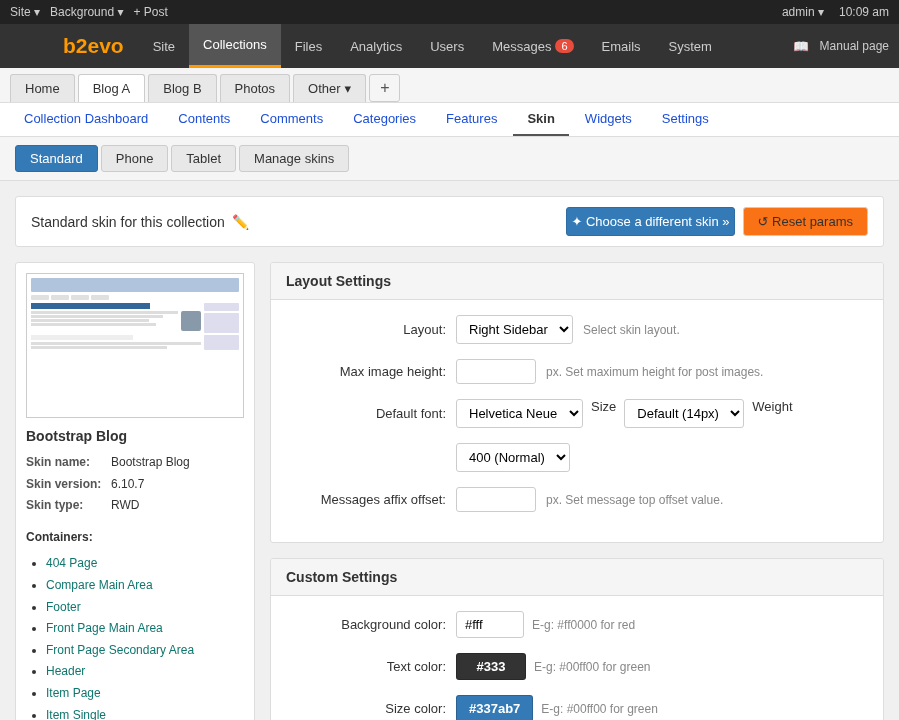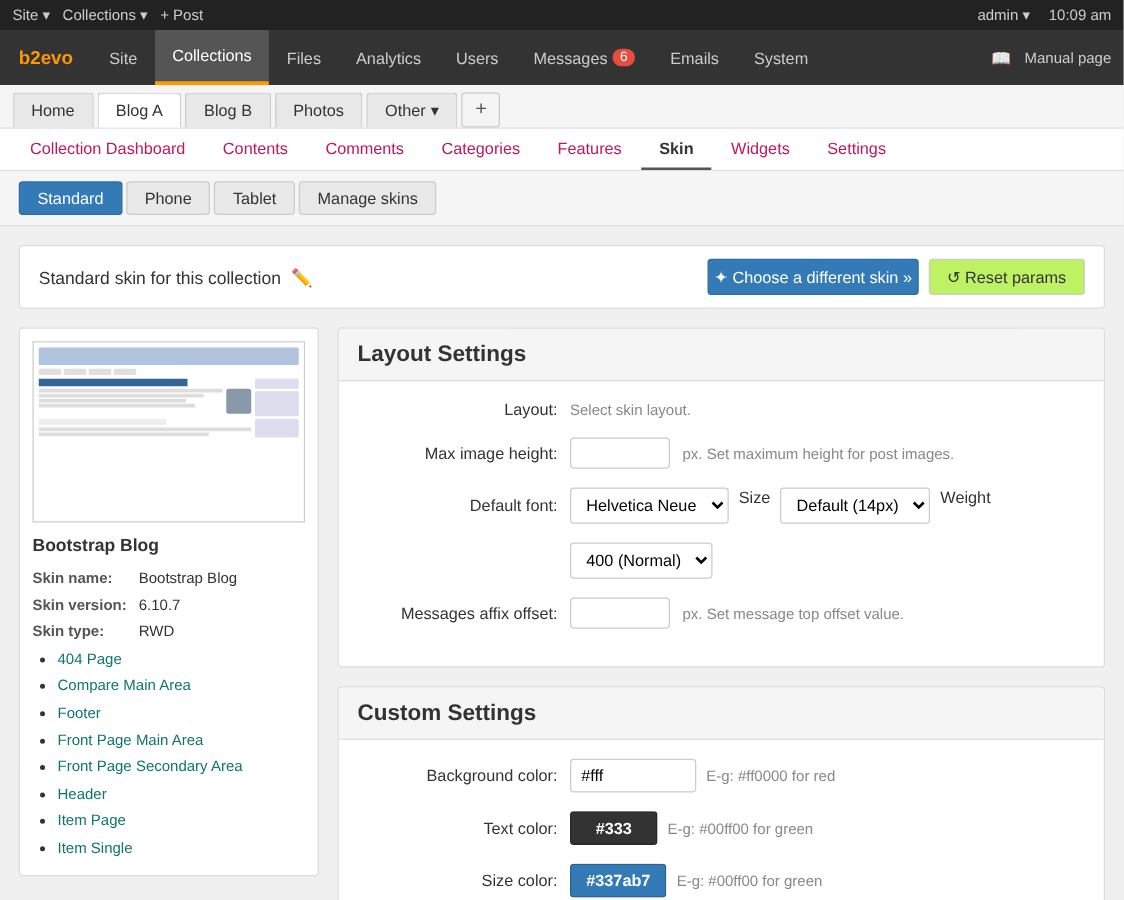--- a/index.html
+++ b/index.html
@@ -23,23 +23,24 @@
     .nav-bar {
       background: #333;
       display: flex;
       align-items: center;
       height: 44px;
       padding: 0 10px;
       gap: 0;
     }
     .nav-logo {
       color: #f90;
-      font-size: 15px;
+      font-size: 21px;
       font-weight: bold;
       padding: 0 15px 0 5px;
+      margin-left: 48px;
     }
     .nav-item {
       color: #ccc;
       padding: 0 14px;
       height: 44px;
       display: flex;
       align-items: center;
       cursor: pointer;
       font-size: 13px;
       text-decoration: none;
@@ -111,21 +112,21 @@
       background: #fff;
       border-bottom: 1px solid #ddd;
       display: flex;
       padding: 0 10px;
       gap: 2px;
     }
     .sub-nav-item {
       padding: 8px 14px;
       cursor: pointer;
       font-size: 13px;
-      color: #be185d;
+      color: #1d4ed8;
       border-bottom: 2px solid transparent;
       text-decoration: none;
     }
     .sub-nav-item.active {
       color: #333;
       border-bottom: 2px solid #555;
       font-weight: bold;
     }
 
     
@@ -180,21 +181,21 @@
     .btn-blue {
       background: #337ab7;
       color: #fff;
       border: 1px solid #2e6da4;
       padding: 6px 4px;
       border-radius: 3px;
       cursor: pointer;
       font-size: 13px;
     }
     .btn-white {
-      background: #bef264;
+      background: #f97316;
       color: #333;
       border: 1px solid #ccc;
       padding: 6px 14px;
       border-radius: 3px;
       cursor: pointer;
       font-size: 13px;
     }
 
     
     .two-col {
@@ -298,21 +299,21 @@
       border: 1px solid #ddd;
       border-radius: 3px;
       margin-bottom: 15px;
       overflow: hidden;
     }
     .settings-section-title {
       background: #f5f5f5;
       border-bottom: 1px solid #ddd;
       padding: 10px 15px;
       font-weight: bold;
-      font-size: 18px;
+      font-size: 14px;
     }
     .settings-body {
       padding: 15px;
     }
     .form-row {
       display: flex;
       align-items: center;
       margin-bottom: 15px;
       gap: 10px;
     }
@@ -353,34 +354,34 @@
       font-weight: bold;
       border: 1px solid rgba(0,0,0,0.2);
       min-width: 70px;
       text-align: center;
     }
     .color-input {
       padding: 5px 8px;
       border: 1px solid #ccc;
       border-radius: 3px;
       font-size: 13px;
-      width: 101px;
+      width: 68px;
     }
     .font-row {
       display: flex;
       gap: 8px;
     }
   </style>
 </head>
 <body>
 
 <div class="top-bar">
   <div class="top-bar-left">
     <span style="cursor:pointer;">Site ▾</span>
-    <span style="cursor:pointer;">Collections ▾</span>
+    <span style="cursor:pointer;">Background ▾</span>
     <span style="cursor:pointer;">+ Post</span>
   </div>
   <div class="top-bar-right">
     <span style="cursor:pointer;">admin ▾</span>
     <span>10:09 am</span>
   </div>
 </div>
 
 <div class="nav-bar">
   <div class="nav-logo">b2evo</div>
@@ -487,20 +488,21 @@
             <span>Bootstrap Blog</span>
           </div>
           <div class="skin-info-row">
             <span class="skin-info-label">Skin version:</span>
             <span>6.10.7</span>
           </div>
           <div class="skin-info-row">
             <span class="skin-info-label">Skin type:</span>
             <span>RWD</span>
           </div>
+          <div class="containers-label">Containers:</div>
           <ul class="containers-list">
             <li><a>404 Page</a></li>
             <li><a>Compare Main Area</a></li>
             <li><a>Footer</a></li>
             <li><a>Front Page Main Area</a></li>
             <li><a>Front Page Secondary Area</a></li>
             <li><a>Header</a></li>
             <li><a>Item Page</a></li>
             <li><a>Item Single</a></li>
 
@@ -510,20 +512,25 @@
     </div>
 
     <div class="right-panel">
 
       <div class="settings-section">
         <div class="settings-section-title">Layout Settings</div>
         <div class="settings-body">
 
           <div class="form-row">
             <label class="form-label">Layout:</label>
+            <select class="select-control">
+              <option>Right Sidebar</option>
+              <option>Left Sidebar</option>
+              <option>No Sidebar</option>
+            </select>
             <span class="hint-text">Select skin layout.</span>
           </div>
 
           <div class="form-row">
             <label class="form-label">Max image height:</label>
             <input type="text" class="form-control-sm" value="" style="">
             <span class="hint-text">px. Set maximum height for post images.</span>
           </div>
 
           <div class="form-row">

